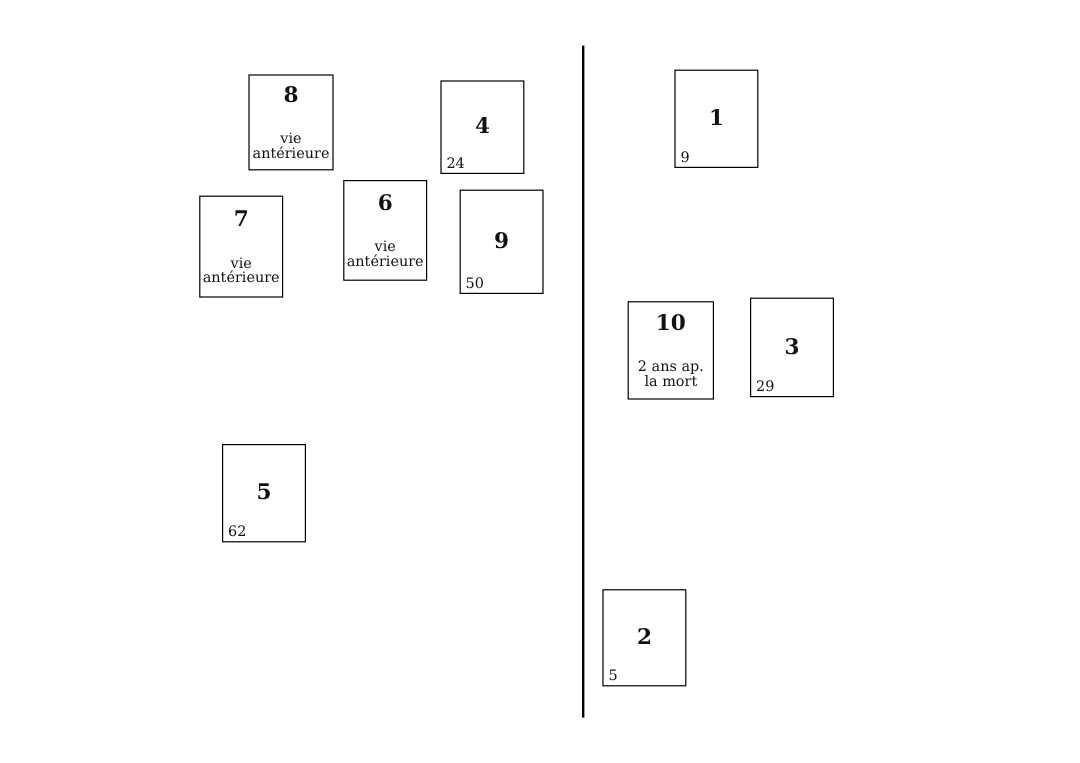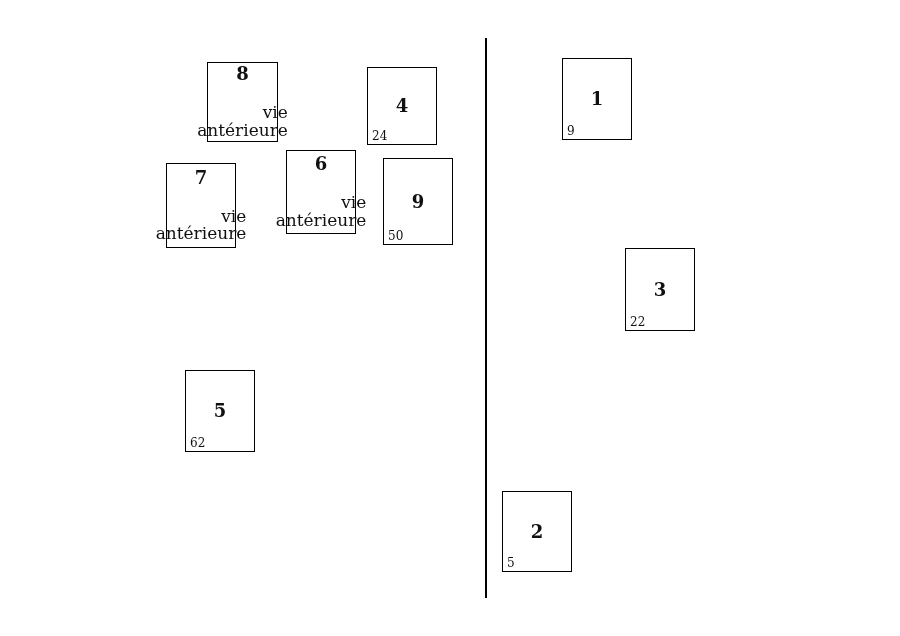--- a/index.html
+++ b/index.html
@@ -34,23 +34,23 @@
     align-items: center;
     justify-content: center;
   }
   .num {
     font-weight: bold;
     font-size: 18px;
     line-height: 1.1;
     text-align: center;
   }
   .sub {
-    font-size: 17px;
+    font-size: 12px;
     line-height: 1.05;
-    text-align: right;
+    text-align: center;
     margin-top: 20px;
   }
   .corner {
     position: absolute;
     left: 4px;
     bottom: 2px;
     font-size: 12px;
     line-height: 1;
     text-align: right;
   }
@@ -110,24 +110,31 @@
   <div class="card pos-5">
     <div class="num">5</div>
     <div class="corner">62</div>
   </div>
 
   <div class="card pos-1">
     <div class="num">1</div>
     <div class="corner">9</div>
   </div>
 
+  <div class="card pos-10">
+    <div class="num">10</div>
+    <div class="sub">
+      <div>2 ans ap.</div>
+      <div>la mort</div>
+    </div>
+  </div>
 
   <div class="card pos-3">
     <div class="num">3</div>
-    <div class="corner">22</div>
+    <div class="corner">29</div>
   </div>
 
   <div class="card pos-2">
     <div class="num">2</div>
     <div class="corner">5</div>
   </div>
 
 </div>
 
 </body></html>

